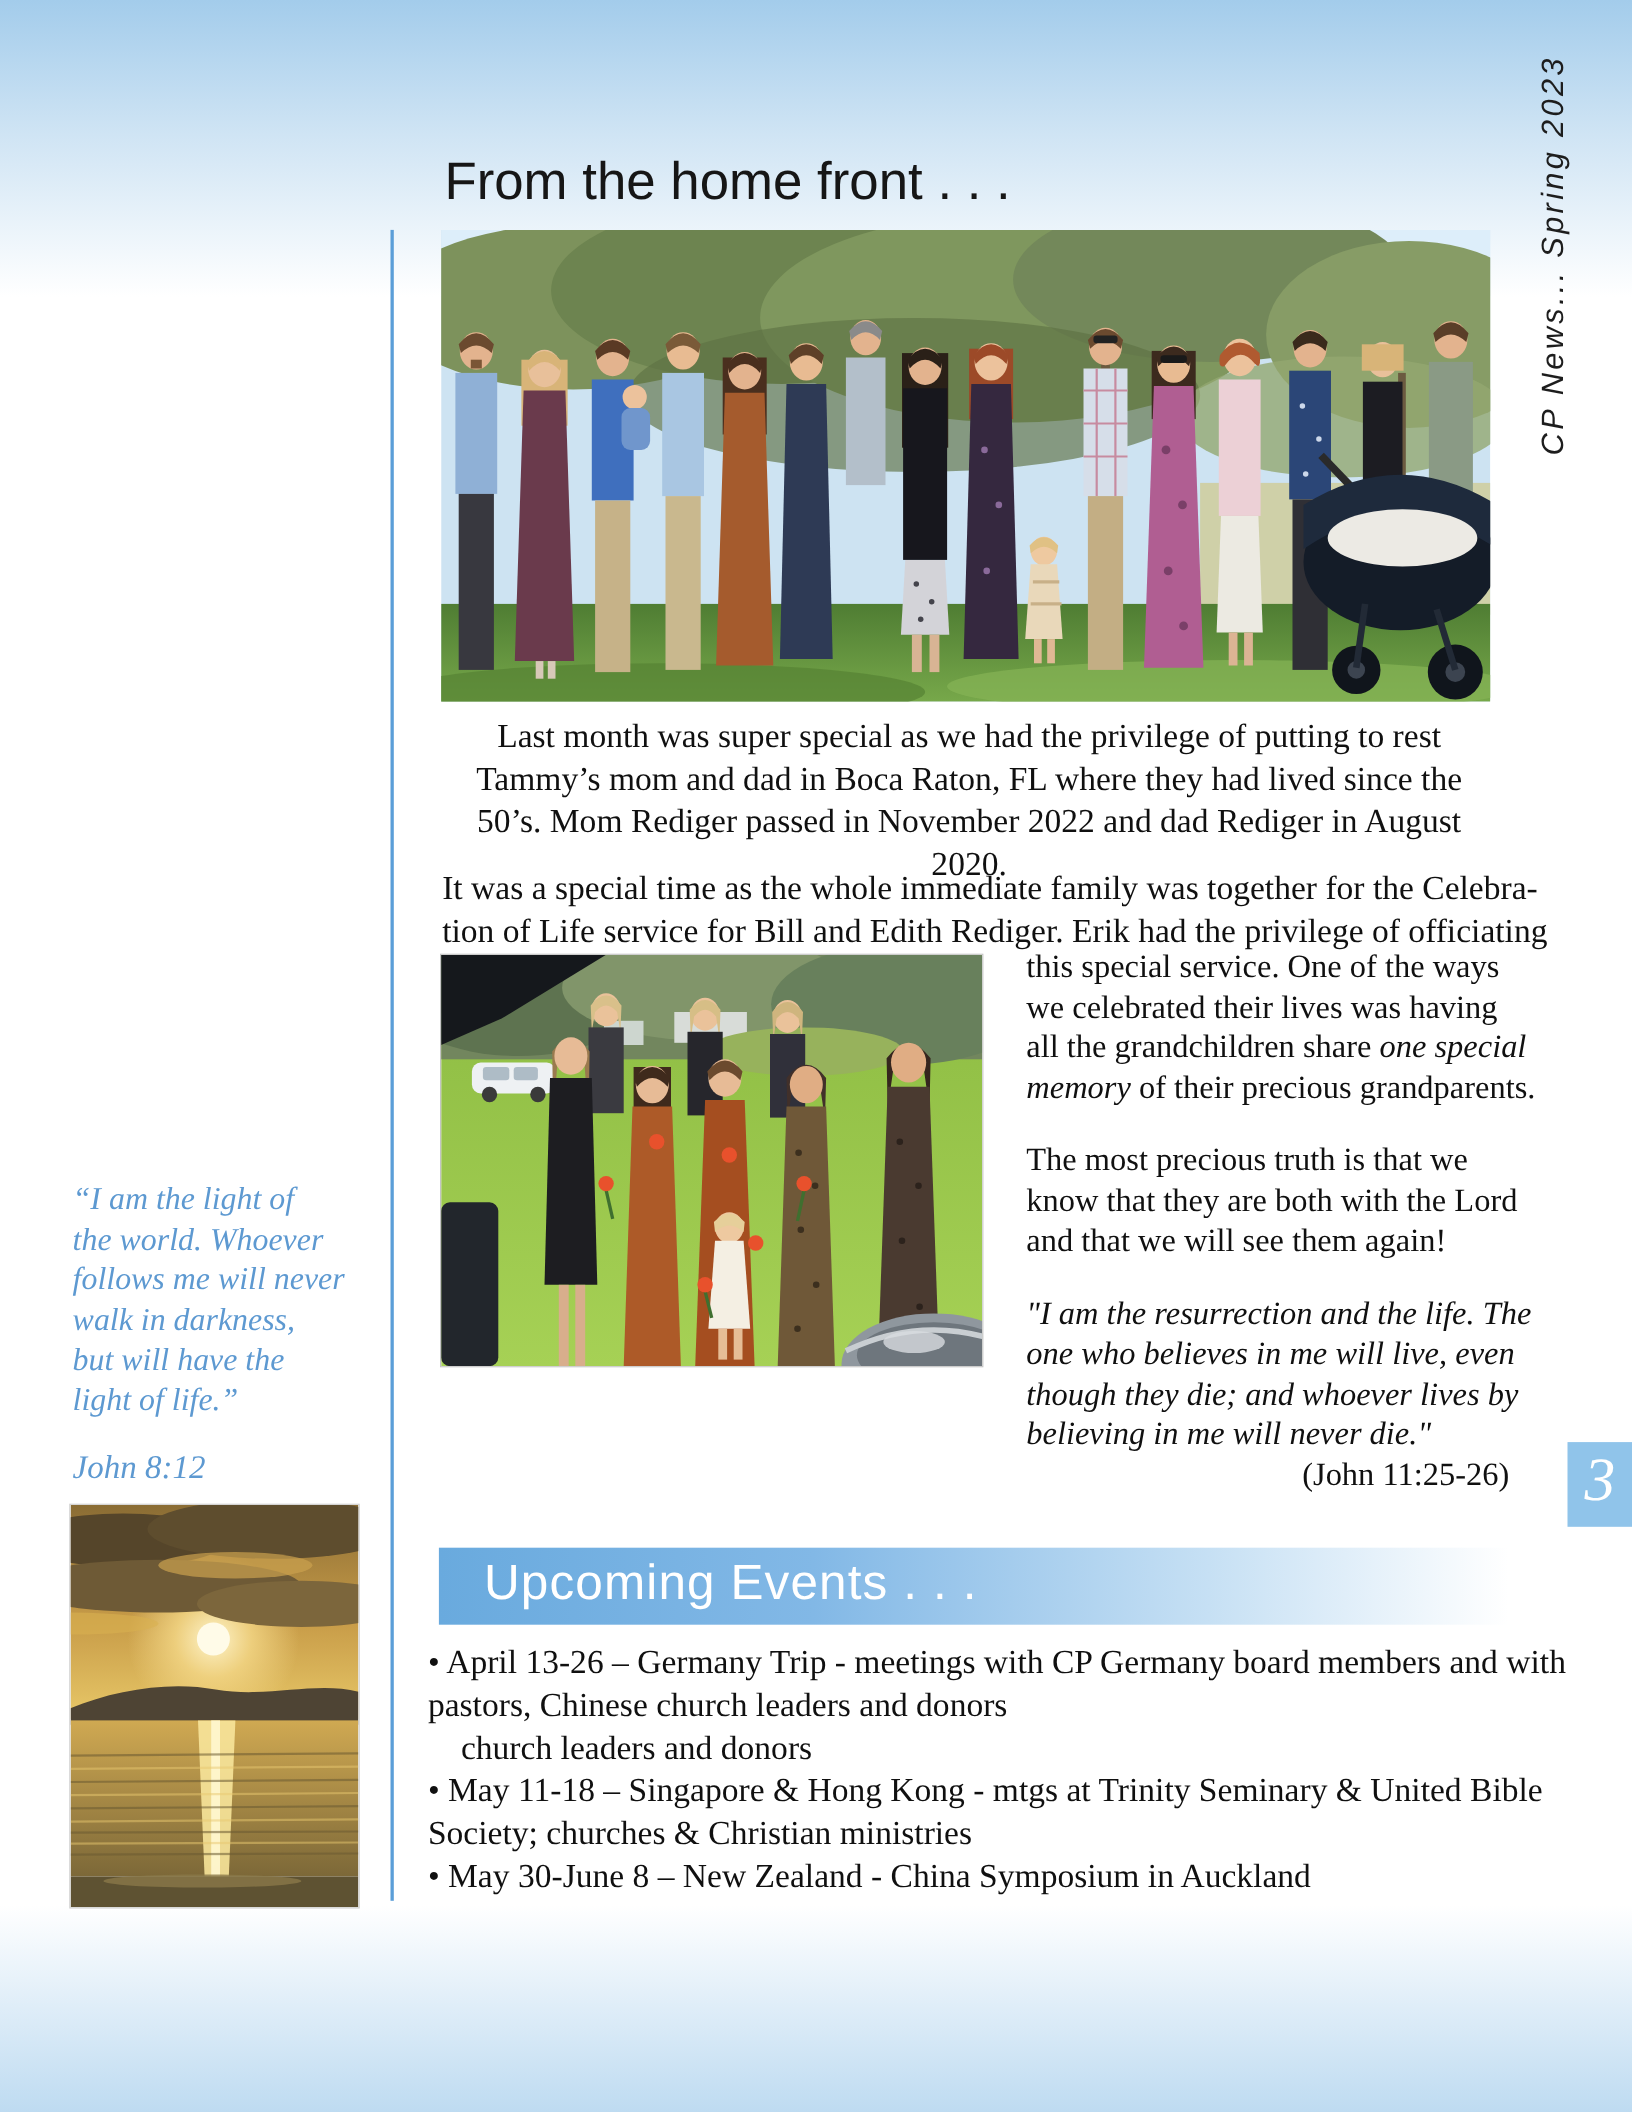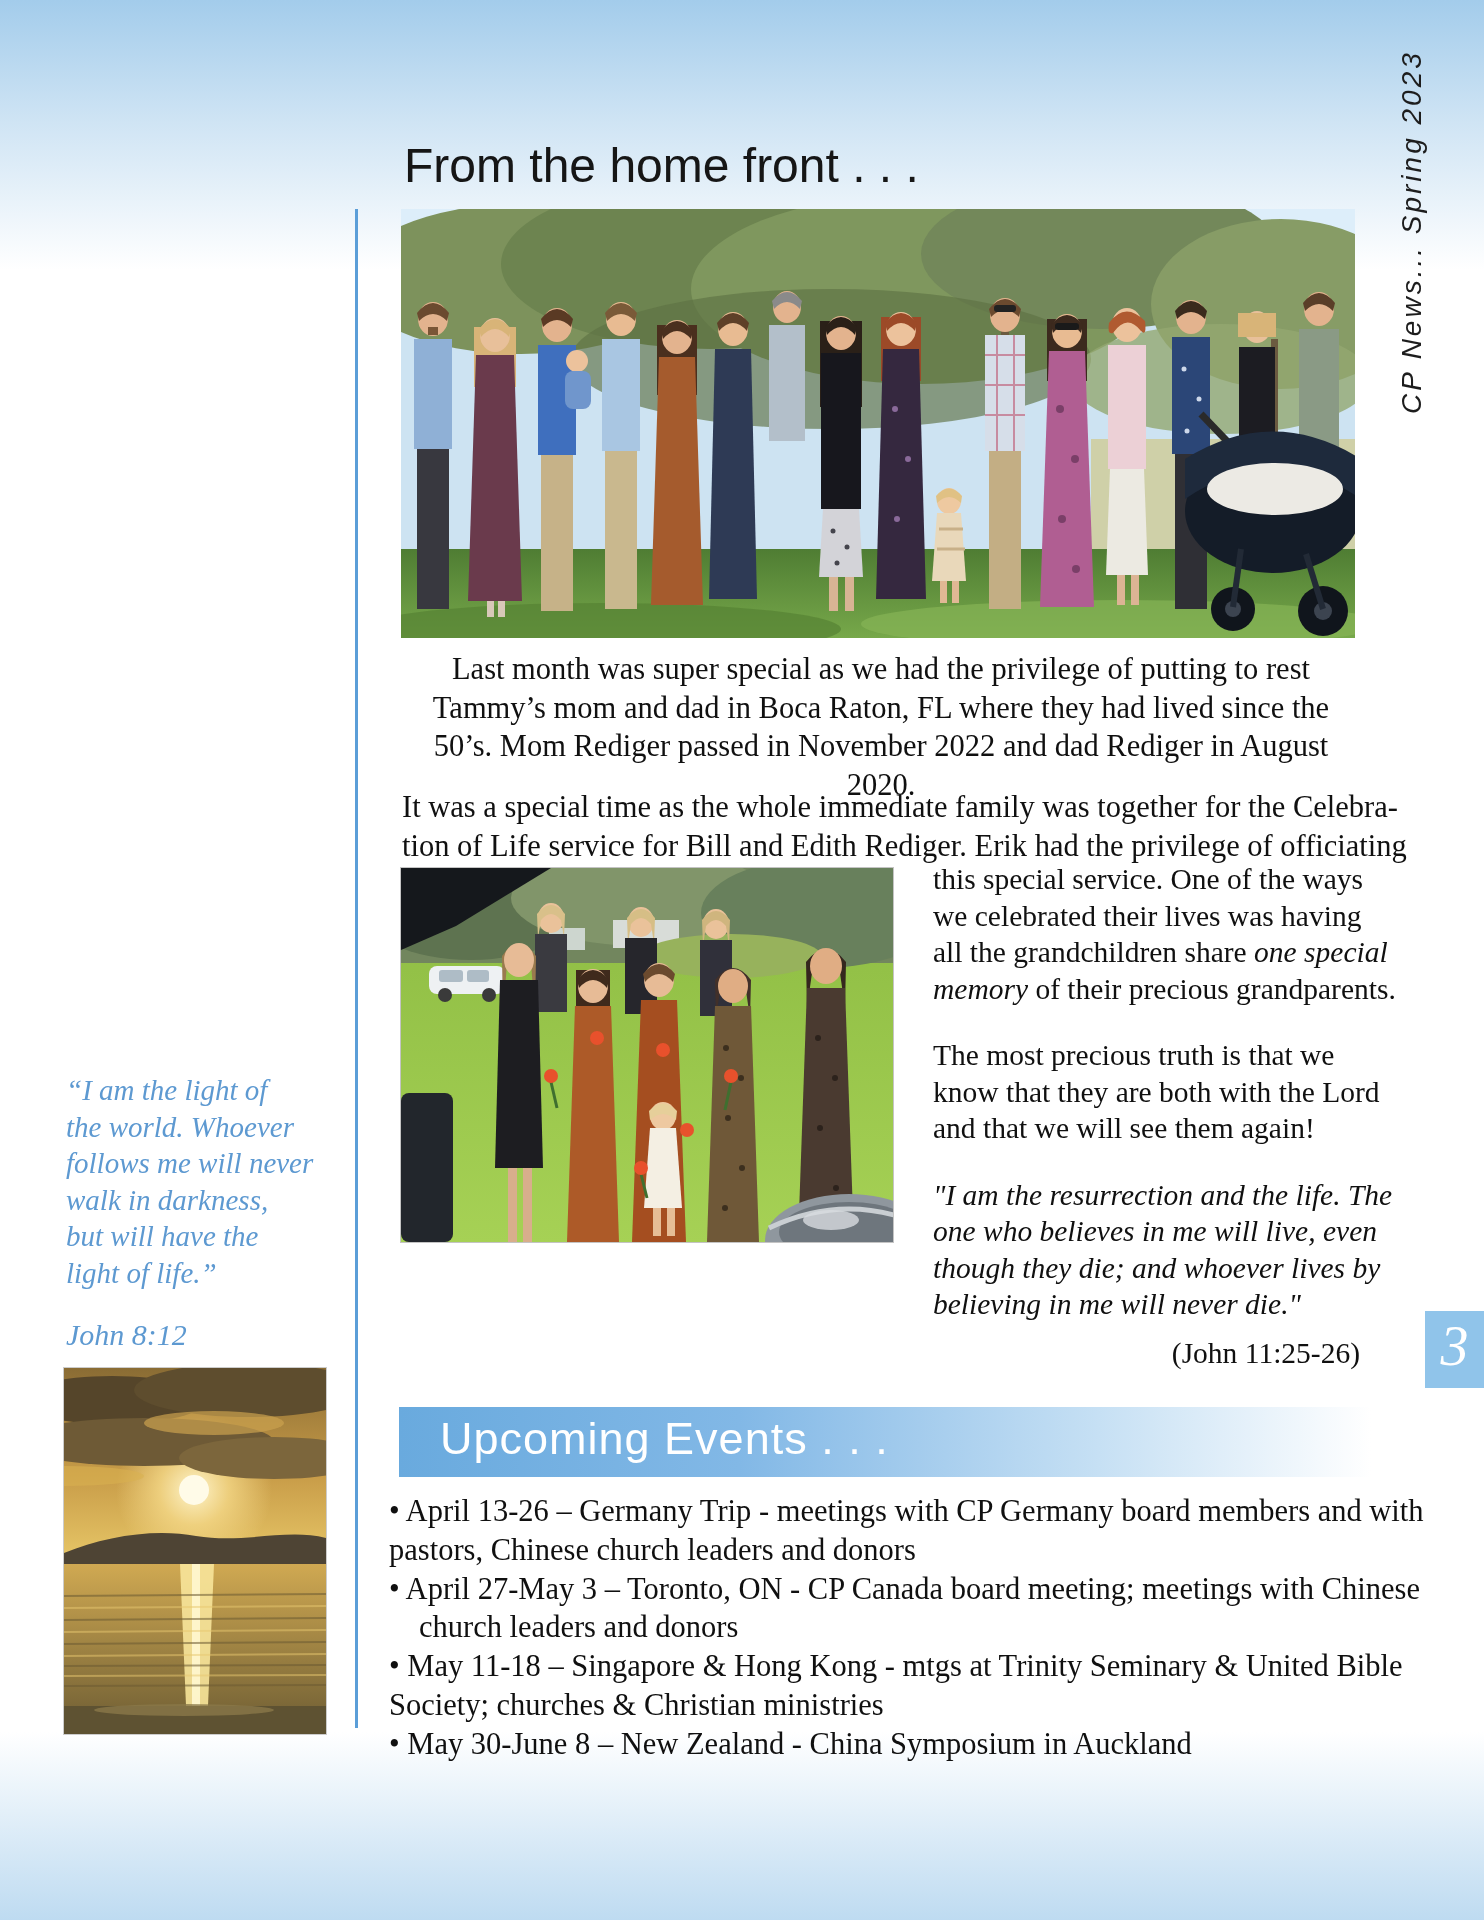--- a/index.html
+++ b/index.html
@@ -340,21 +340,21 @@
         <path d="M368,360 Q448,322 528,360" stroke="#c9ced2" stroke-width="5" fill="none"></path>
         <ellipse cx="430" cy="352" rx="28" ry="10" fill="#d8dce0" opacity="0.8"></ellipse>
       </g>
     </svg>
   </div>
 
   <div class="rightcol">
     <p><span>this special service. One of the ways we celebrated their lives was having all the grandchildren share </span><span class="it">one special memory</span><span> of their precious grandparents.</span></p>
     <p>The most precious truth is that we know that they are both with the Lord and that we will see them again!</p>
     <p class="it" style="margin-bottom:0;">"I am the resurrection and the life. The one who believes in me will live, even though they die; and whoever lives by believing in me will never die."</p>
-    <p class="quote-ref" style="margin:12px;">(John 11:25-26)</p>
+    <p class="quote-ref" style="margin:0;">(John 11:25-26)</p>
   </div>
 
   <div class="verse">
     <div>“I am the light of</div>
     <div>the world. Whoever</div>
     <div>follows me will never</div>
     <div>walk in darkness,</div>
     <div>but will have the</div>
     <div>light of life.”</div>
   </div>
@@ -408,21 +408,20 @@
       <ellipse cx="120" cy="342" rx="90" ry="6" fill="#8a7848" opacity="0.8"></ellipse>
     </svg>
   </div>
 
   <div class="banner">
     <span class="banner-label">Upcoming Events . . .</span>
   </div>
   <div class="events">
     <div class="line">• April 13-26 – Germany Trip - meetings with CP Germany board members and with</div>
     <div class="line">pastors, Chinese church leaders and donors</div>
-    <div class="line">• April 27-May 3 – Toronto, ON - CP Canada board meeting; meetings with Chinese</div>
     <div class="line indent">church leaders and donors</div>
     <div class="line">• May 11-18 – Singapore &amp; Hong Kong - mtgs at Trinity Seminary &amp; United Bible</div>
     <div class="line">Society; churches &amp; Christian ministries</div>
     <div class="line">• May 30-June 8 – New Zealand - China Symposium in Auckland</div>
   </div>
 
   <div class="pagenum">
     <span>3</span>
   </div>
 

